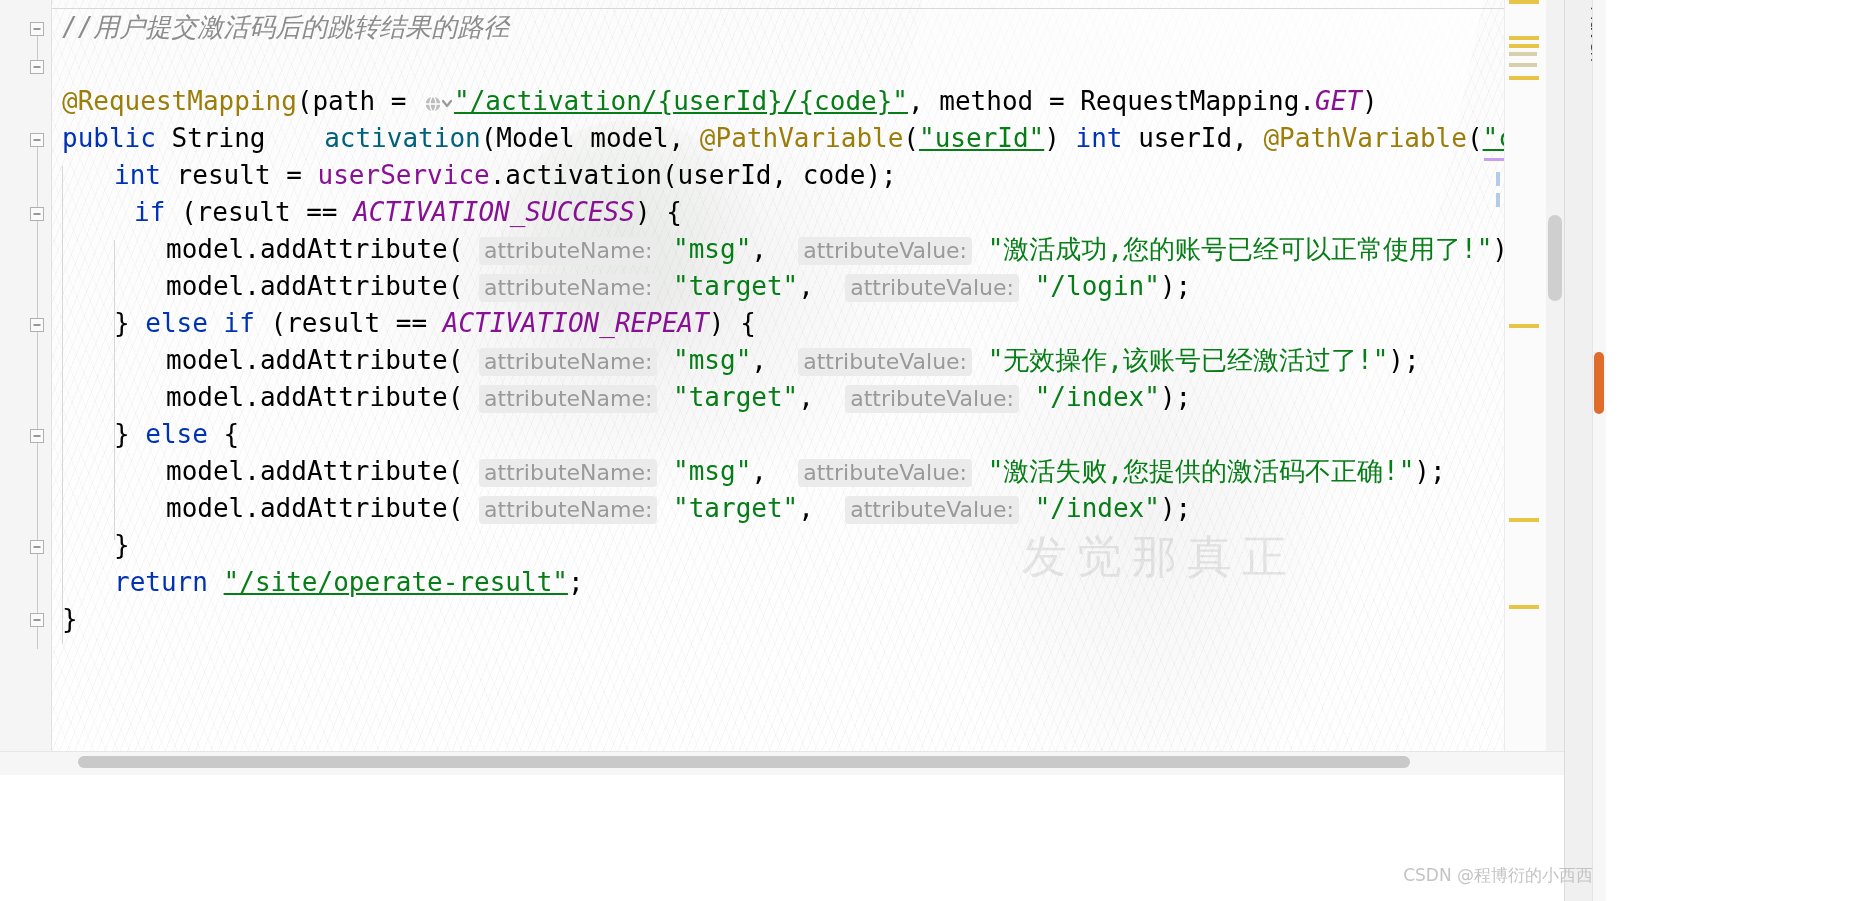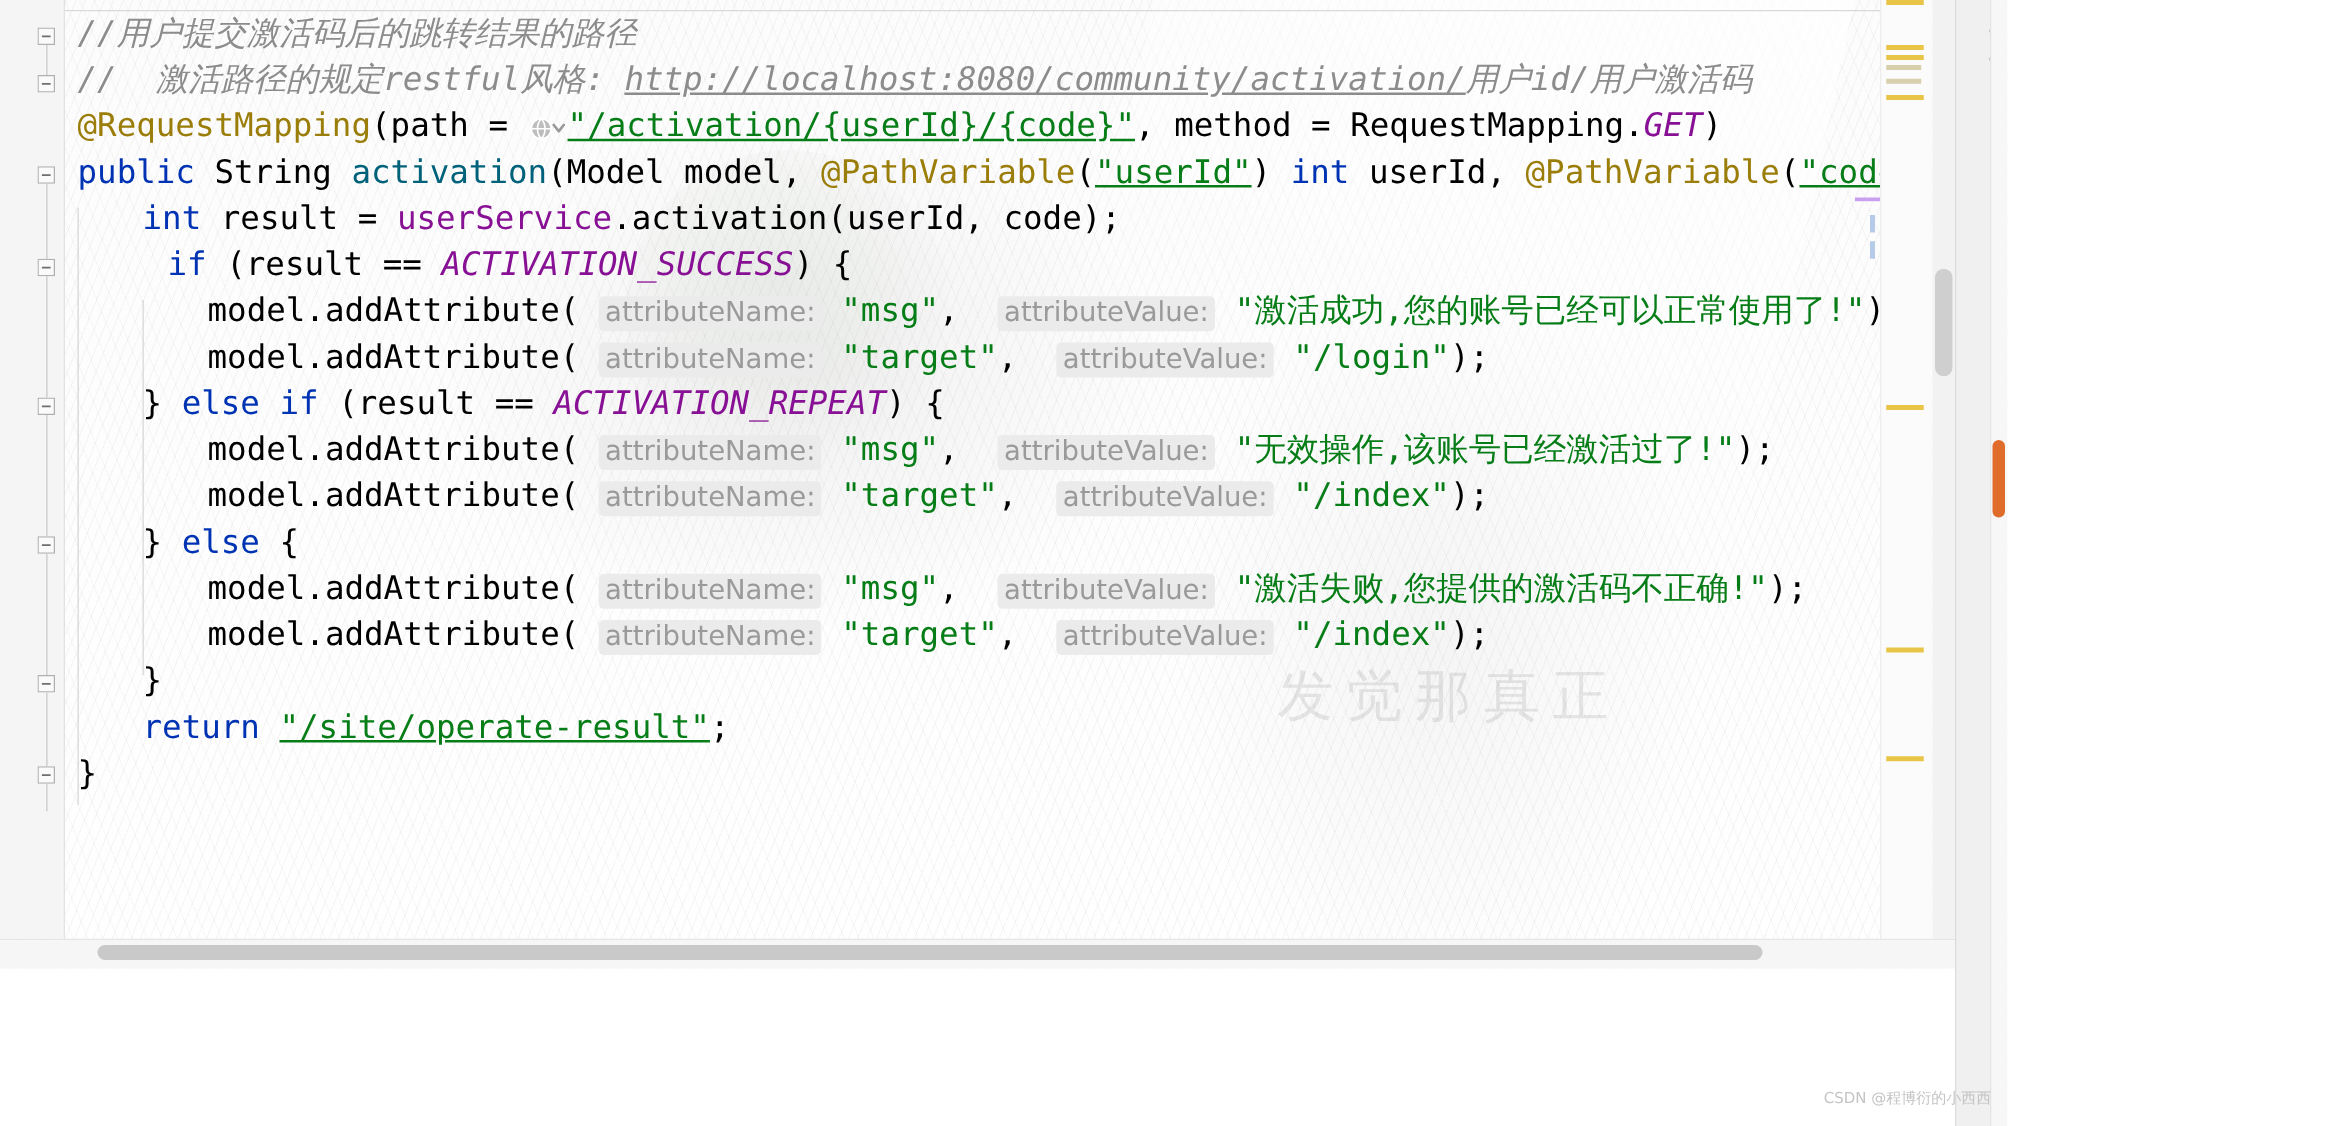--- a/index.html
+++ b/index.html
@@ -117,21 +117,21 @@
   }
 
   
   .t-comment   { color: #8c8c8c; font-style: italic; }
   .t-link      { color: #8c8c8c; font-style: italic; text-decoration: underline; }
   .t-anno      { color: #9b7d0a; }
   .t-kw        { color: #0033b3; }
   .t-str       { color: #067d17; }
   .t-str-u     { color: #067d17; text-decoration: underline; }
   .t-const     { color: #871094; font-style: italic; }
-  .t-method    { color: #00627a; }
+  .t-method    { color: #00627a; margin-left: 43px; }
   .t-field     { color: #871094; }
   .t-plain     { color: #000000; text-align: right; }
   .t-hint {
     color: #9a9a9a;
     background: #ebebeb;
     border-radius: 4px;
     padding: 1px 5px 2px 5px;
     font-size: 22px;
     font-family: "DejaVu Sans", sans-serif;
   }
@@ -251,21 +251,21 @@
     width: 1564px; height: 126px;
     background: #ffffff;
   }
 
   
   .csdn-mark {
     position: absolute;
     right: 272px;
     bottom: 14px;
     font-family: "DejaVu Sans", sans-serif;
-    font-size: 12px;
+    font-size: 17px;
     color: #c4c4c4;
     white-space: nowrap;
     user-select: none;
   }
 
   
   .top-rule {
     position: absolute;
     left: 52px; top: 8px;
     width: 1452px; height: 1px;
@@ -336,21 +336,20 @@
       <div class="gutter-rail" style="top: 147px; height: 60px;"></div>
       <div class="gutter-rail" style="top: 221px; height: 97px;"></div>
       <div class="gutter-rail" style="top: 332px; height: 97px;"></div>
       <div class="gutter-rail" style="top: 443px; height: 97px;"></div>
       <div class="gutter-rail" style="top: 554px; height: 59px;"></div>
       <div class="gutter-rail" style="top: 627px; height: 22px;"></div>
     </div>
 
   <div class="editor" id="editor">
       <div class="code-line" style="top: 9px; left: 10px;"><span class="t-comment">//用户提交激活码后的跳转结果的路径</span></div>
-      <div class="code-line" style="top: 46px; left: 10px;"><span class="t-comment">//  激活路径的规定restful风格: </span><span class="t-link">http://localhost:8080/community/activation/</span><span class="t-comment">用户id/用户激活码</span></div>
       <div class="code-line" style="top: 83px; left: 10px;"><span class="t-anno">@RequestMapping</span><span class="t-plain">(path = </span><span class="globe-icon"><svg width="28" height="20" viewBox="0 0 28 20">
             <circle cx="9" cy="10" r="8" fill="#bdbdbd"></circle>
             <path d="M9 2 a8 8 0 0 0 0 16 a8 8 0 0 0 0 -16 M1 10 h16 M9 2 c-4 4 -4 12 0 16 M9 2 c4 4 4 12 0 16" fill="none" stroke="#ffffff" stroke-width="1.3"></path>
             <path d="M19 7 l4 5 l4 -5" fill="none" stroke="#9a9a9a" stroke-width="2.2" stroke-linecap="round" stroke-linejoin="round"></path>
           </svg></span><span class="t-str-u">"/activation/{userId}/{code}"</span><span class="t-plain">, method = RequestMapping.</span><span class="t-const">GET</span><span class="t-plain">)</span></div>
       <div class="code-line" style="top: 120px; left: 10px;"><span class="t-kw">public </span><span class="t-plain">String </span><span class="t-method">activation</span><span class="t-plain">(Model model, </span><span class="t-anno">@PathVariable</span><span class="t-plain">(</span><span class="t-str-u">"userId"</span><span class="t-plain">) </span><span class="t-kw">int</span><span class="t-plain"> userId, </span><span class="t-anno">@PathVariable</span><span class="t-plain">(</span><span class="t-str-u">"code"</span></div>
       <div class="code-line" style="top: 157px; left: 62px;"><span class="t-kw">int</span><span class="t-plain"> result = </span><span class="t-field">userService</span><span class="t-plain">.activation(userId, code);</span></div>
       <div class="code-line" style="top: 194px; left: 62px; margin-left: 20px;"><span class="t-kw">if</span><span class="t-plain"> (result == </span><span class="t-const">ACTIVATION_SUCCESS</span><span class="t-plain">) {</span></div>
       <div class="code-line" style="top: 231px; left: 114px;"><span class="t-plain">model.addAttribute( </span><span class="t-hint">attributeName:</span><span class="t-str"> "msg"</span><span class="t-plain">,  </span><span class="t-hint">attributeValue:</span><span class="t-str"> "激活成功,您的账号已经可以正常使用了!"</span><span class="t-plain">);</span></div>
       <div class="code-line" style="top: 268px; left: 114px;"><span class="t-plain">model.addAttribute( </span><span class="t-hint">attributeName:</span><span class="t-str"> "target"</span><span class="t-plain">,  </span><span class="t-hint">attributeValue:</span><span class="t-str"> "/login"</span><span class="t-plain">);</span></div>

